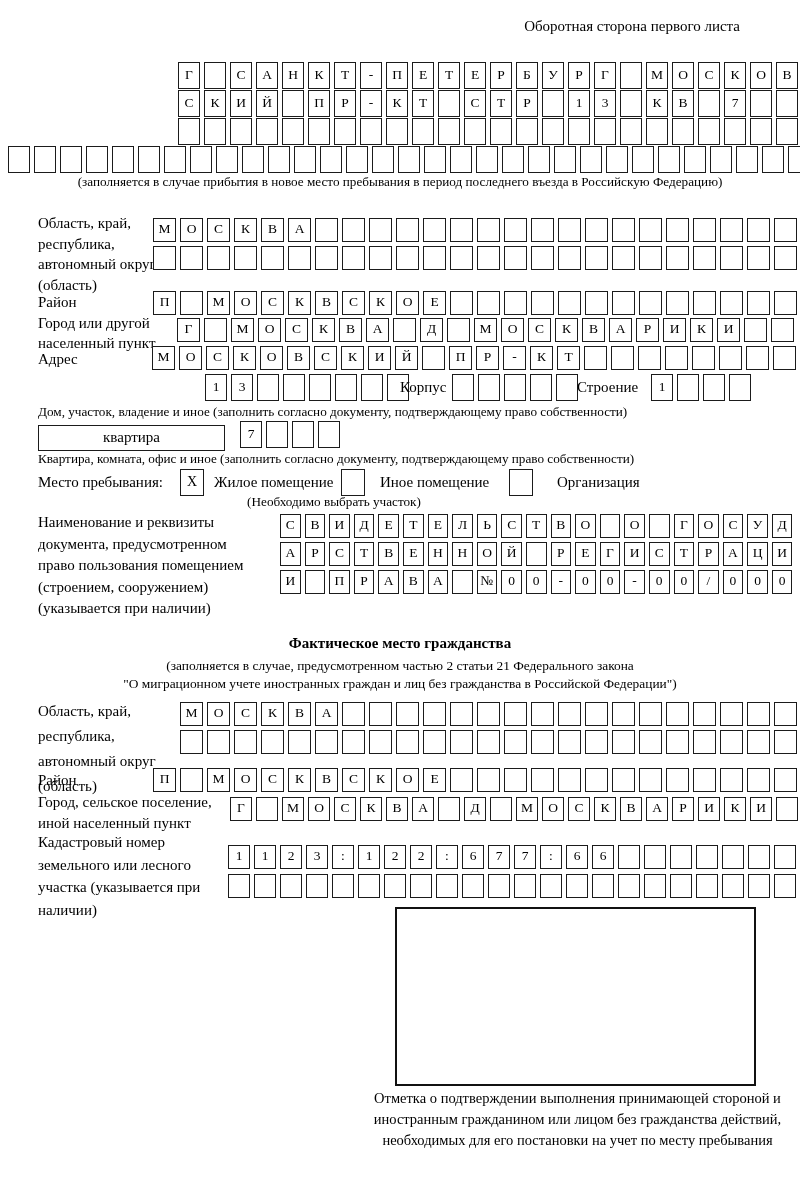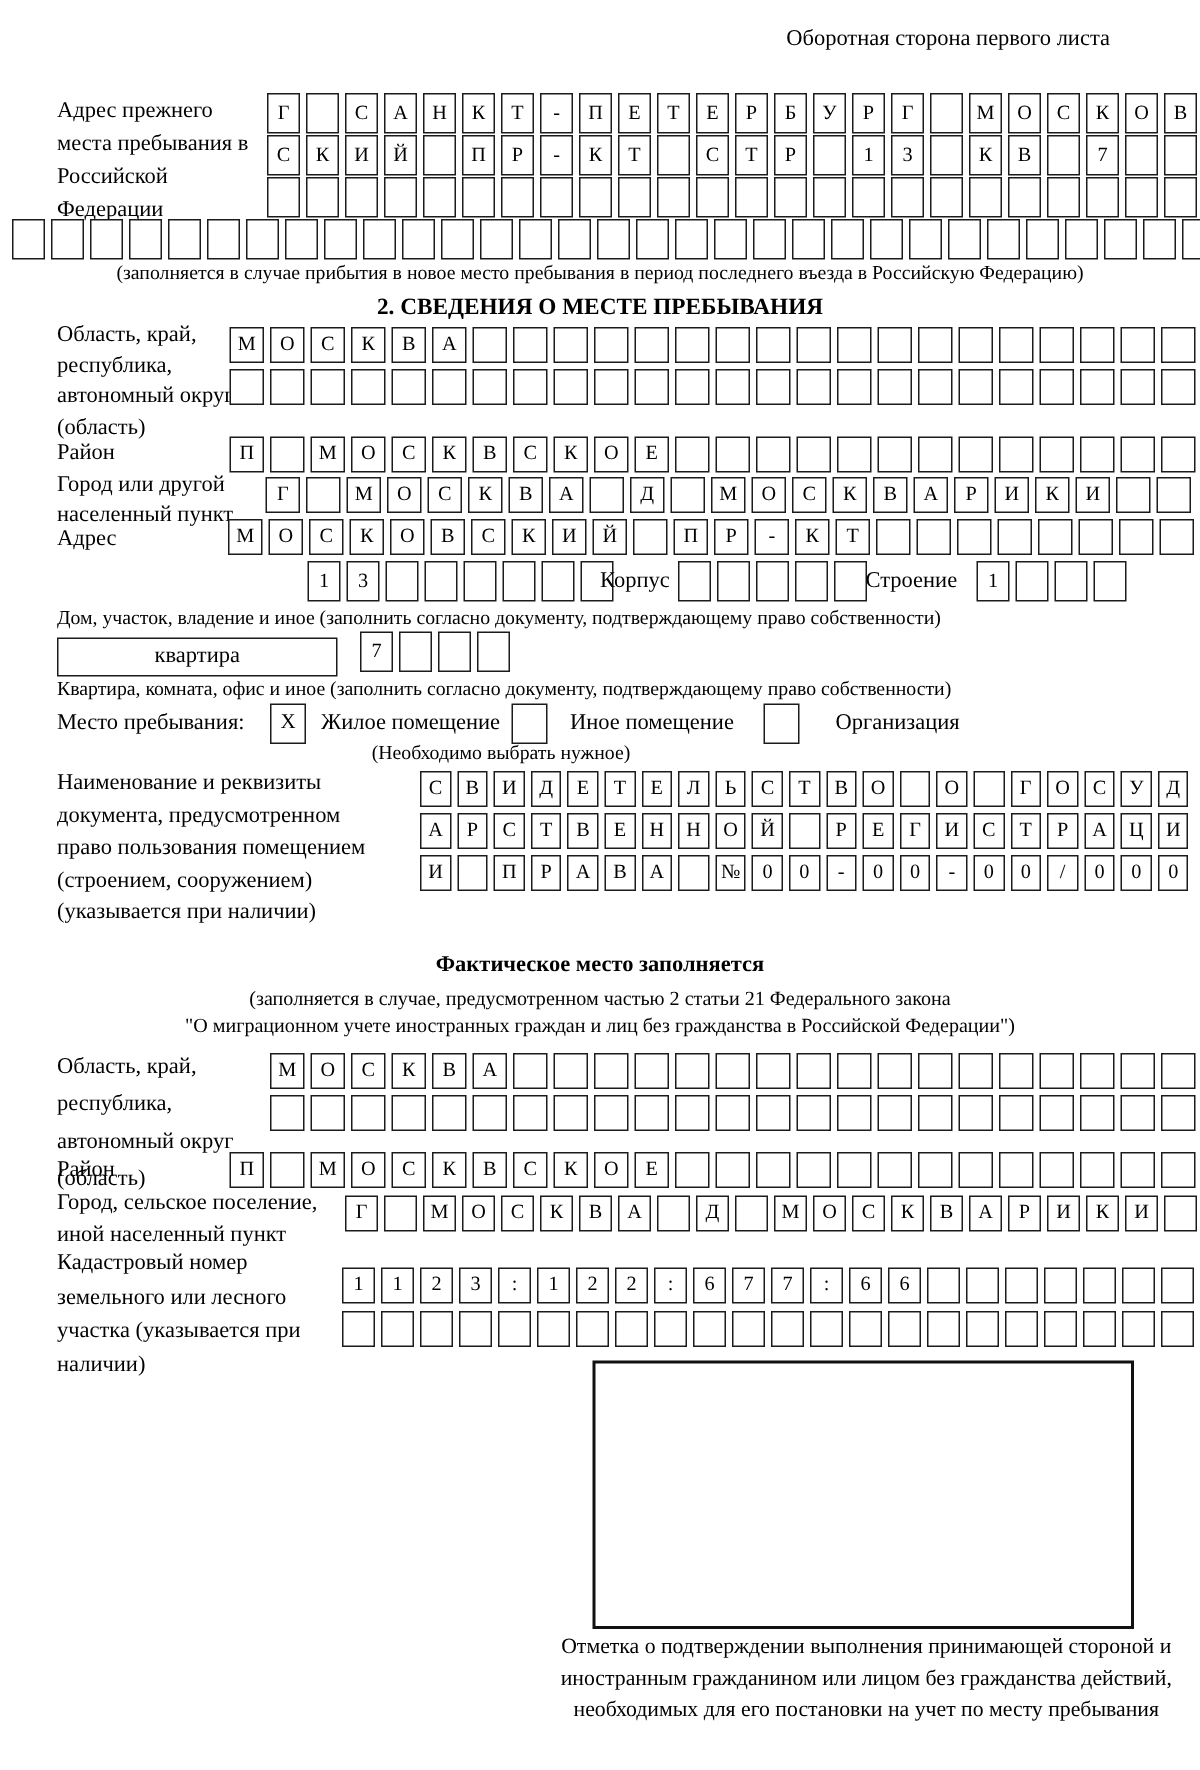--- a/index.html
+++ b/index.html
@@ -20,21 +20,20 @@
        text-align:center;font-size:14px;line-height:23px;background:#fff;}
   .stamp{position:absolute;border:2px solid #111;background:#fff;}
 </style>
 </head>
 <body>
 
 <div class="page">
 
   <div class="abs" style="top:18px;right:60px;font-size:15px;">Оборотная сторона первого листа</div>
 
-  <div class="lbl" style="left:38px;top:63px;width:130px;line-height:22px;">Адрес прежнего места пребывания в Российской Федерации</div>
   <div class="cells" style="left:178px;top:62px;">
       <span class="cell" style="width: 20px;">Г</span>
       <span class="cell" style="width: 20px;"></span>
       <span class="cell" style="width: 20px;">С</span>
       <span class="cell" style="width: 20px;">А</span>
       <span class="cell" style="width: 20px;">Н</span>
       <span class="cell" style="width: 20px;">К</span>
       <span class="cell" style="width: 20px;">Т</span>
       <span class="cell" style="width: 20px;">-</span>
       <span class="cell" style="width: 20px;">П</span>
@@ -134,21 +133,20 @@
       <span class="cell" style="width: 20px;"></span>
       <span class="cell" style="width: 20px;"></span>
       <span class="cell" style="width: 20px;"></span>
       <span class="cell" style="width: 20px;"></span>
       <span class="cell" style="width: 20px;"></span>
       <span class="cell" style="width: 20px;"></span>
       <span class="cell" style="width: 20px;"></span>
     </div>
   <div class="note center" style="top:174px;">(заполняется в случае прибытия в новое место пребывания в период последнего въезда в Российскую Федерацию)</div>
 
-  <div class="title" style="top:196px;">2. СВЕДЕНИЯ О МЕСТЕ ПРЕБЫВАНИЯ</div>
 
   <div class="lbl" style="left:38px;top:213px;width:120px;">Область, край, республика, автономный округ (область)</div>
   <div class="cells sm" style="left:153px;top:218px;">
       <span class="cell" style="width: 21px;">М</span>
       <span class="cell" style="width: 21px;">О</span>
       <span class="cell" style="width: 21px;">С</span>
       <span class="cell" style="width: 21px;">К</span>
       <span class="cell" style="width: 21px;">В</span>
       <span class="cell" style="width: 21px;">А</span>
       <span class="cell" style="width: 21px;"></span>
@@ -316,21 +314,21 @@
     </div>
   <div class="note" style="left:38px;top:451px;">Квартира, комната, офис и иное (заполнить согласно документу, подтверждающему право собственности)</div>
 
   <div class="lbl" style="left:38px;top:472px;">Место пребывания:</div>
   <div class="chk" style="left:180px;top:469px;">X</div>
   <div class="lbl" style="left:214px;top:472px;">Жилое помещение</div>
   <div class="chk" style="left:341px;top:469px;"></div>
   <div class="lbl" style="left:380px;top:472px;">Иное помещение</div>
   <div class="chk" style="left:509px;top:469px;"></div>
   <div class="lbl" style="left:557px;top:472px;">Организация</div>
-  <div class="note" style="left:214px;top:494px;width:240px;text-align:center;">(Необходимо выбрать нужное)</div>
+  <div class="note" style="left:214px;top:494px;width:240px;text-align:center;">(Необходимо выбрать участок)</div>
 
   <div class="lbl" style="left:38px;top:512px;width:215px;line-height:21.5px;">Наименование и реквизиты документа, предусмотренном право пользования помещением (строением, сооружением) (указывается при наличии)</div>
   <div class="cells sm" style="left:280px;top:514px;">
       <span class="cell" style="width: 18.6px;">С</span>
       <span class="cell" style="width: 18.6px;">В</span>
       <span class="cell" style="width: 18.6px;">И</span>
       <span class="cell" style="width: 18.6px;">Д</span>
       <span class="cell" style="width: 18.6px;">Е</span>
       <span class="cell" style="width: 18.6px;">Т</span>
       <span class="cell" style="width: 18.6px;">Е</span>
@@ -389,21 +387,21 @@
       <span class="cell" style="width: 18.6px;">0</span>
       <span class="cell" style="width: 18.6px;">-</span>
       <span class="cell" style="width: 18.6px;">0</span>
       <span class="cell" style="width: 18.6px;">0</span>
       <span class="cell" style="width: 18.6px;">/</span>
       <span class="cell" style="width: 18.6px;">0</span>
       <span class="cell" style="width: 18.6px;">0</span>
       <span class="cell" style="width: 18.6px;">0</span>
     </div>
 
-  <div class="title" style="top:635px;font-size:15px;">Фактическое место заполняется</div>
+  <div class="title" style="top:635px;font-size:15px;">Фактическое место гражданства</div>
   <div class="note center" style="top:658px;font-size:13.4px;">(заполняется в случае, предусмотренном частью 2 статьи 21 Федерального закона</div>
   <div class="note center" style="top:676px;font-size:13.4px;">"О миграционном учете иностранных граждан и лиц без гражданства в Российской Федерации")</div>
 
   <div class="lbl" style="left:38px;top:699px;width:140px;line-height:25px;">Область, край, республика, автономный округ (область)</div>
   <div class="cells sm" style="left:180px;top:702px;">
       <span class="cell" style="width: 21px;">М</span>
       <span class="cell" style="width: 21px;">О</span>
       <span class="cell" style="width: 21px;">С</span>
       <span class="cell" style="width: 21px;">К</span>
       <span class="cell" style="width: 21px;">В</span>

